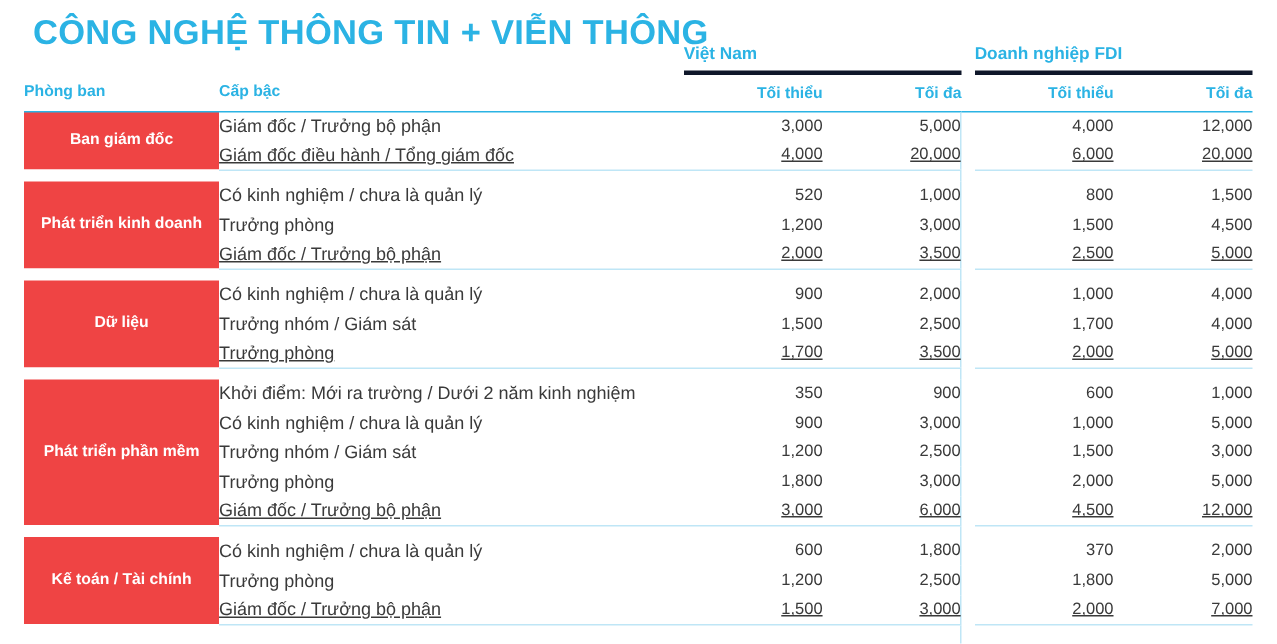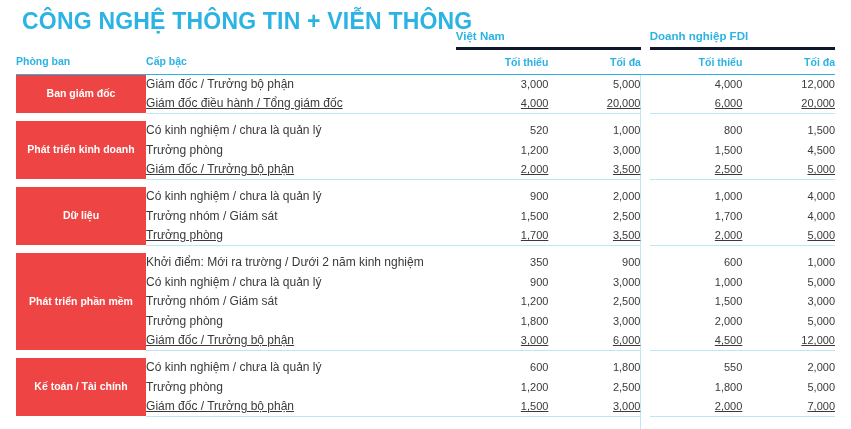--- a/index.html
+++ b/index.html
@@ -284,21 +284,21 @@
           <td class="dept-spacer vsep"></td>
           <td class="dept-spacer"></td>
           <td class="dept-spacer"></td>
         </tr>
         <tr class="row">
           <td class="dept-cell" rowspan="3">Kế toán / Tài chính</td>
           <td class="level-cell line">Có kinh nghiệm / chưa là quản lý</td>
           <td class="num line">600</td>
           <td class="num line">1,800</td>
           <td class="vsep"></td>
-          <td class="num line">550</td>
+          <td class="num line">370</td>
           <td class="num line">2,000</td>
         </tr>
         <tr class="row">
           <td class="level-cell line">Trưởng phòng</td>
           <td class="num line">1,200</td>
           <td class="num line">2,500</td>
           <td class="vsep"></td>
           <td class="num line">1,800</td>
           <td class="num line">5,000</td>
         </tr>

